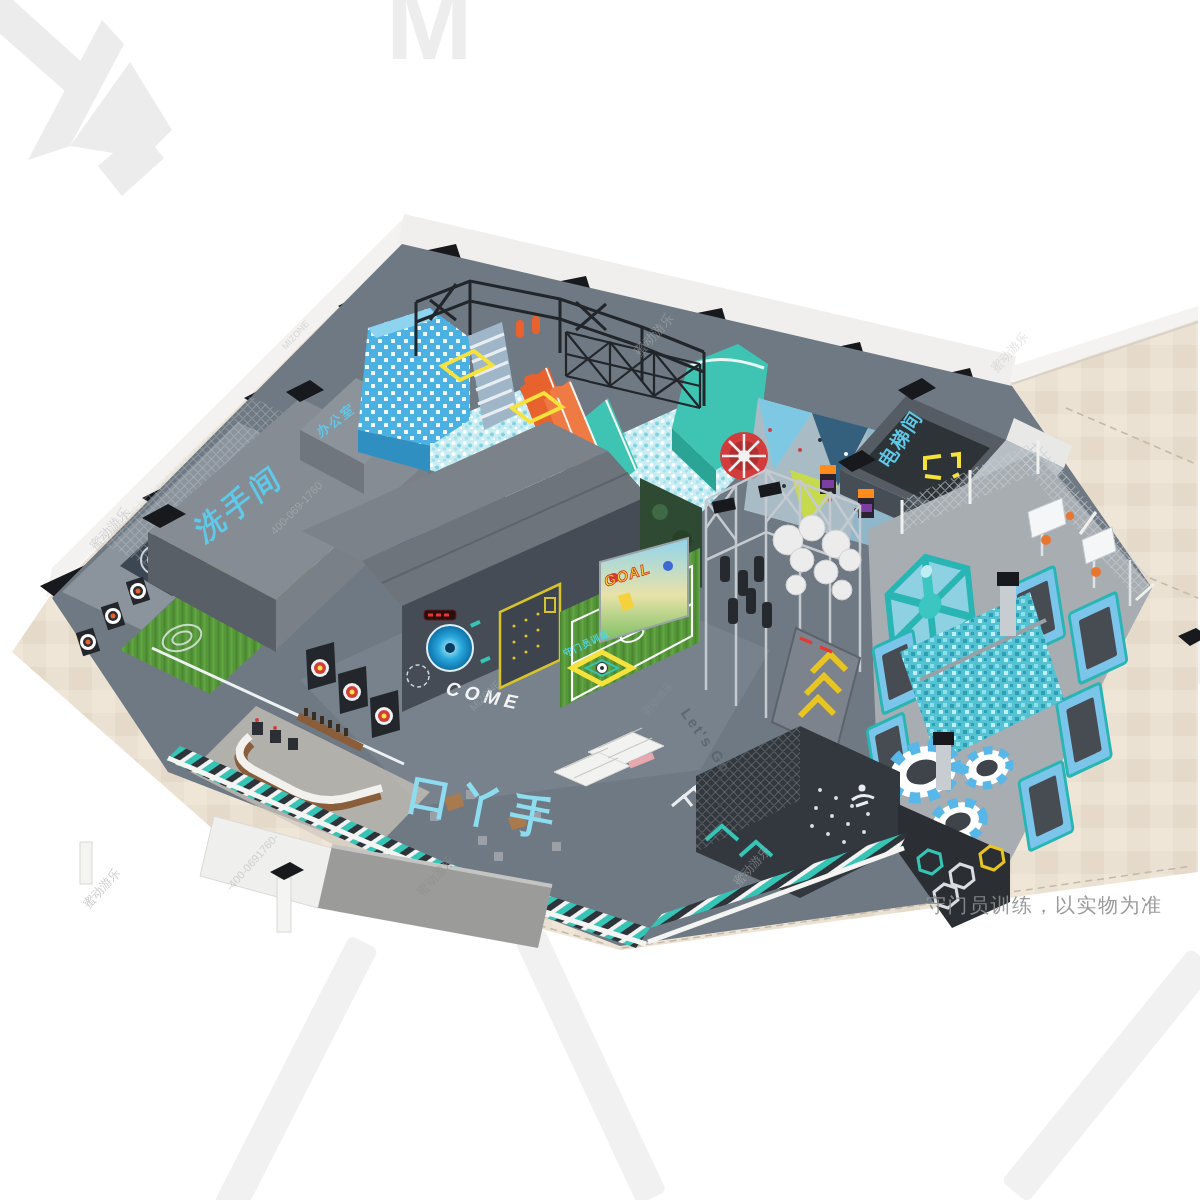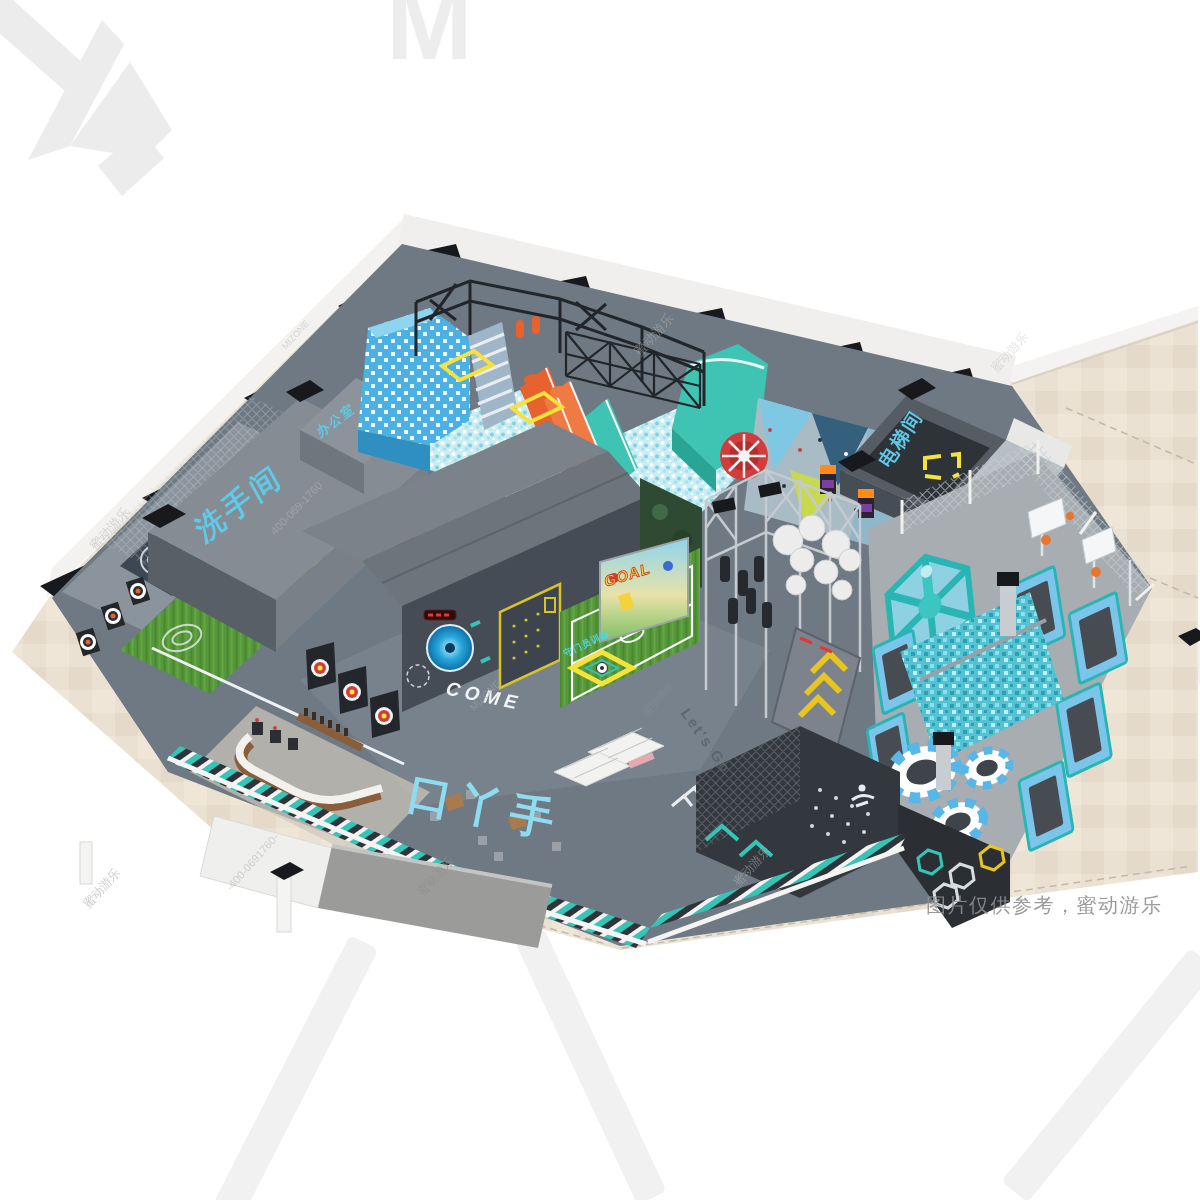--- a/index.html
+++ b/index.html
@@ -678,14 +678,14 @@
   <span class="wm" style="left:262px;top:502px;font-size:11px;opacity:.5;transform:rotate(-46deg);">400-069-1760</span>
   <span class="wm" style="left:628px;top:326px;font-size:13px;opacity:.45;transform:rotate(-48deg);">蜜动游乐</span>
   <span class="wm" style="left:986px;top:344px;font-size:12px;opacity:.4;transform:rotate(-48deg);">蜜动游乐</span>
   <span class="wm" style="left:78px;top:880px;font-size:12px;opacity:.6;color:#a9a9a9;transform:rotate(-48deg);">蜜动游乐</span>
   <span class="wm" style="left:216px;top:856px;font-size:11px;opacity:.55;color:#b5b5b5;transform:rotate(-48deg);">-400-0691760-</span>
   <span class="wm" style="left:412px;top:868px;font-size:12px;opacity:.65;color:#8f8f8f;transform:rotate(-48deg);">蜜动游乐</span>
   <span class="wm" style="left:728px;top:858px;font-size:12px;opacity:.5;transform:rotate(-48deg);">蜜动游乐</span>
   <span class="wm" style="left:466px;top:690px;font-size:10px;opacity:.6;color:#9aa4ab;transform:rotate(-45deg);">MiZONE</span>
   <span class="wm" style="left:638px;top:692px;font-size:10px;opacity:.5;color:#8b949b;transform:rotate(-48deg);">蜜动游乐</span>
 
-  <span id="disclaimer">图片仅供参考，蜜动游乐</span>
+  <span id="disclaimer">守门员训练，以实物为准</span>
 </div>
 
 </body></html>

